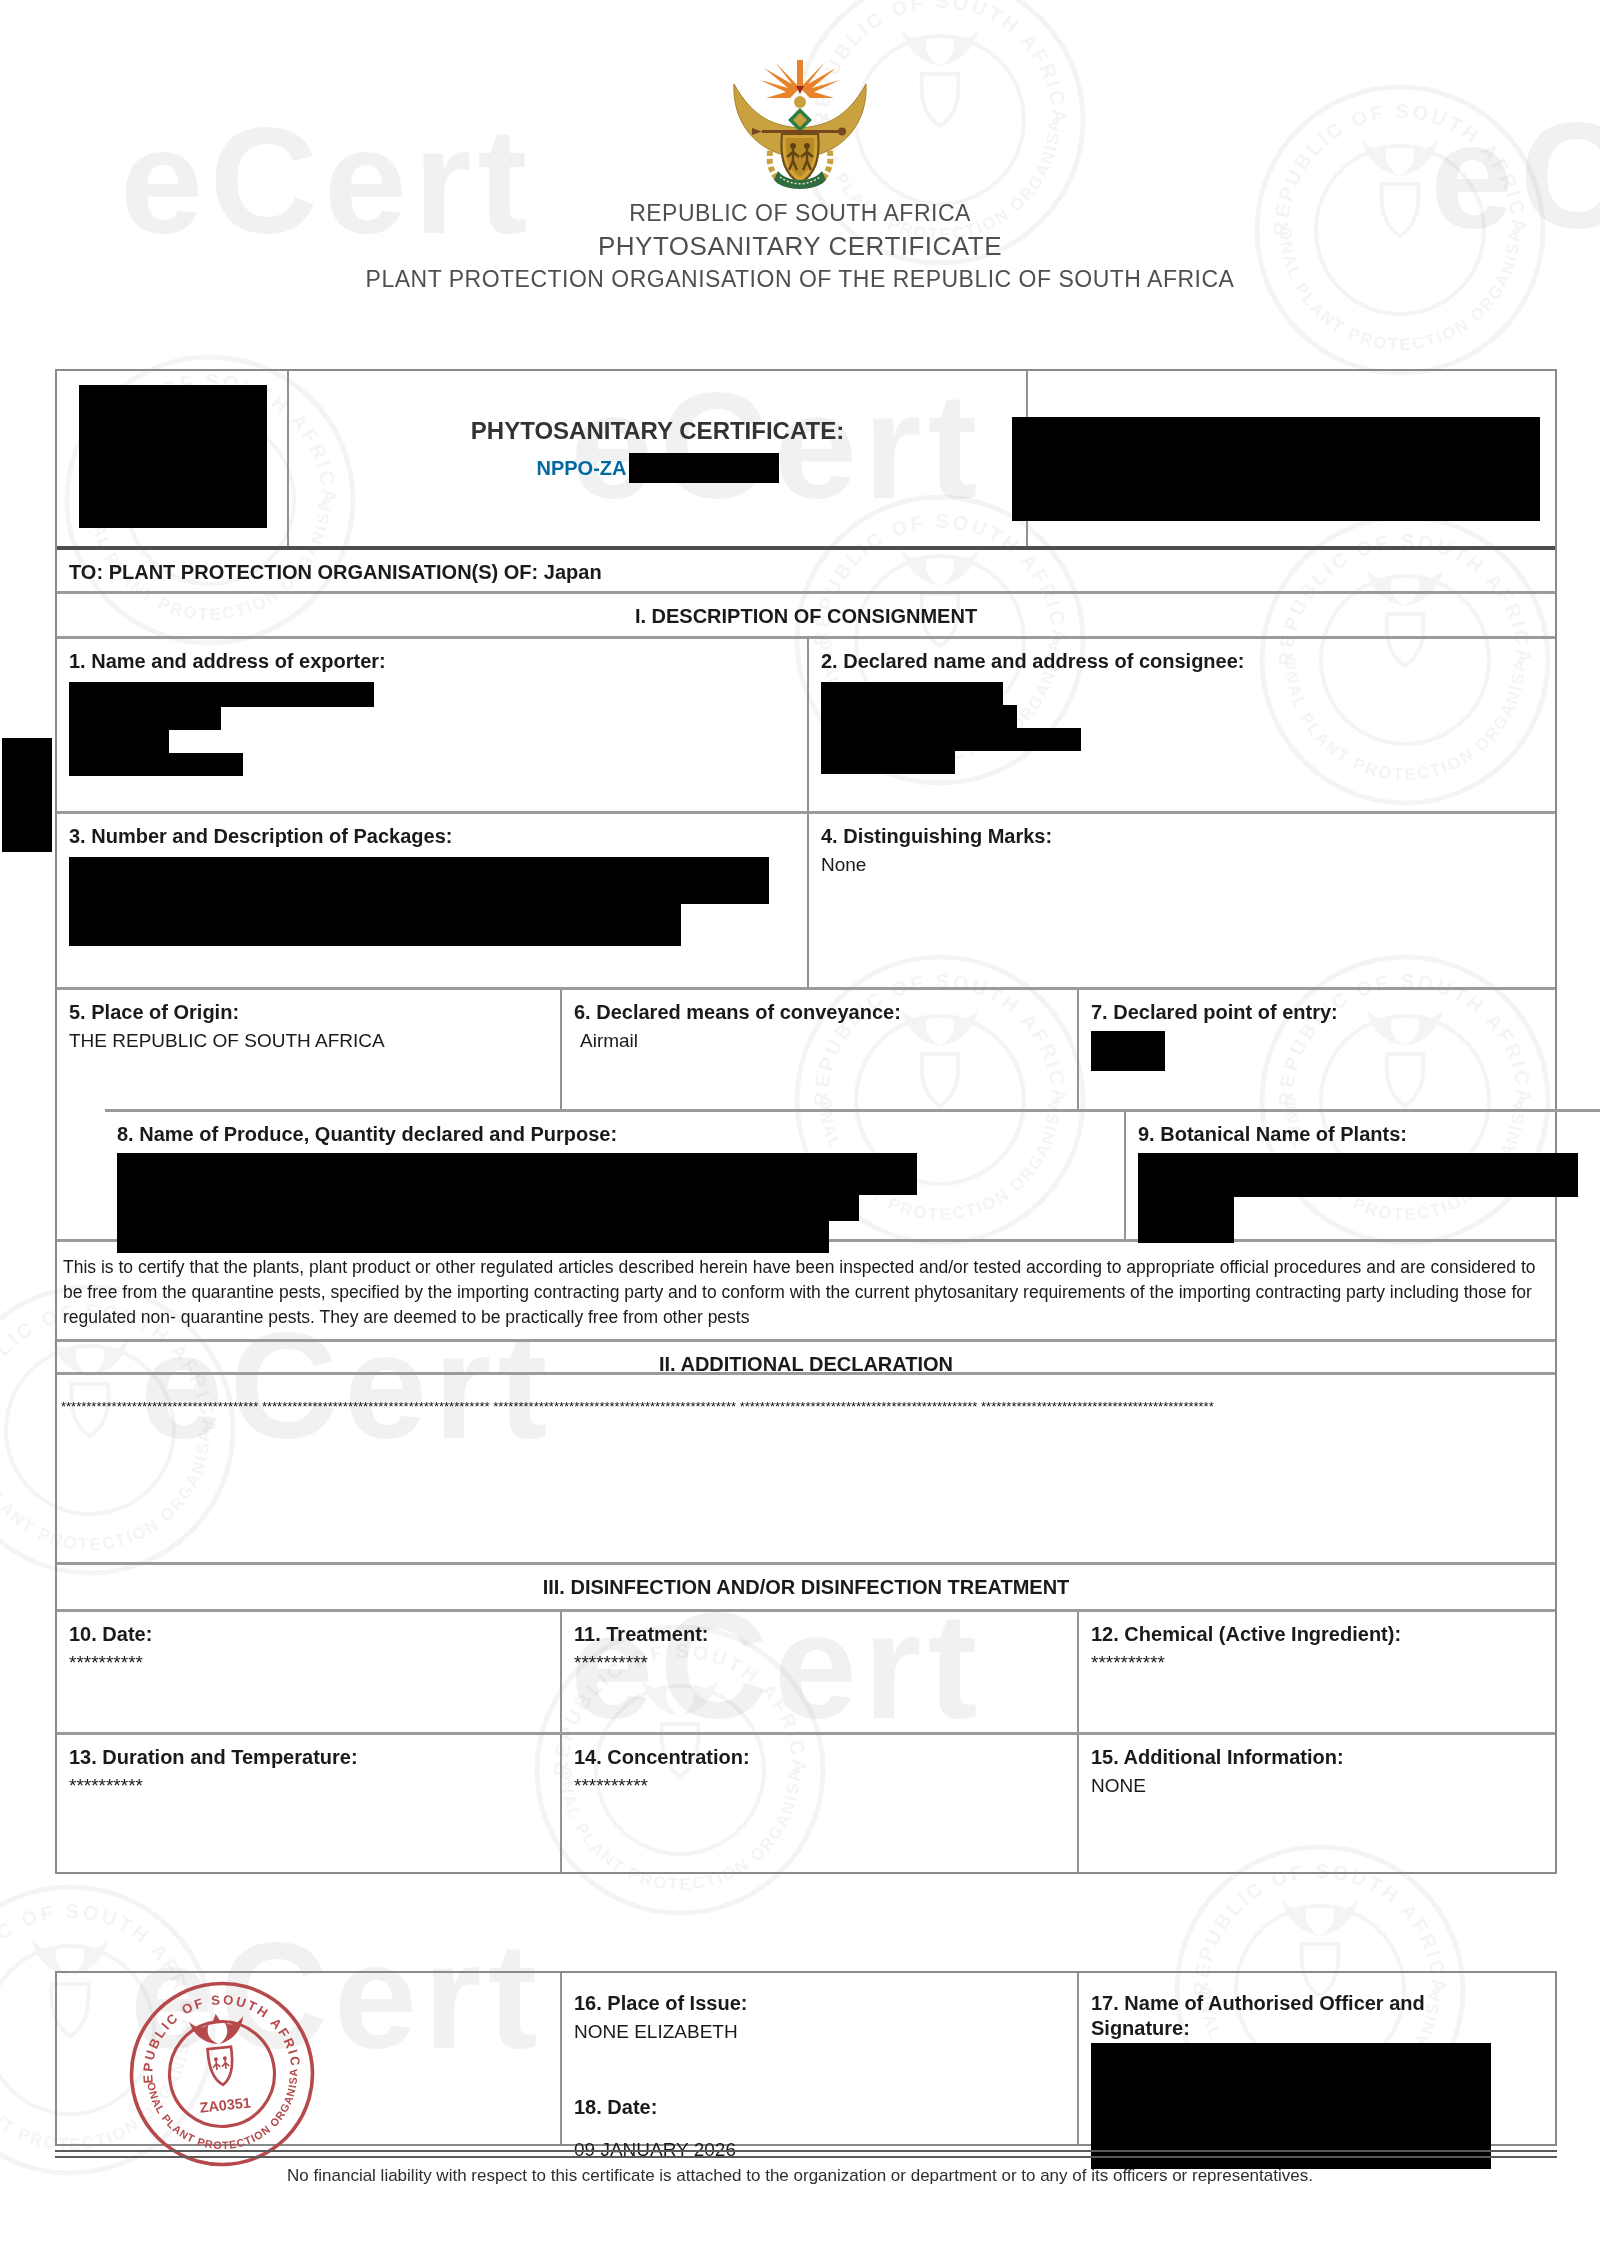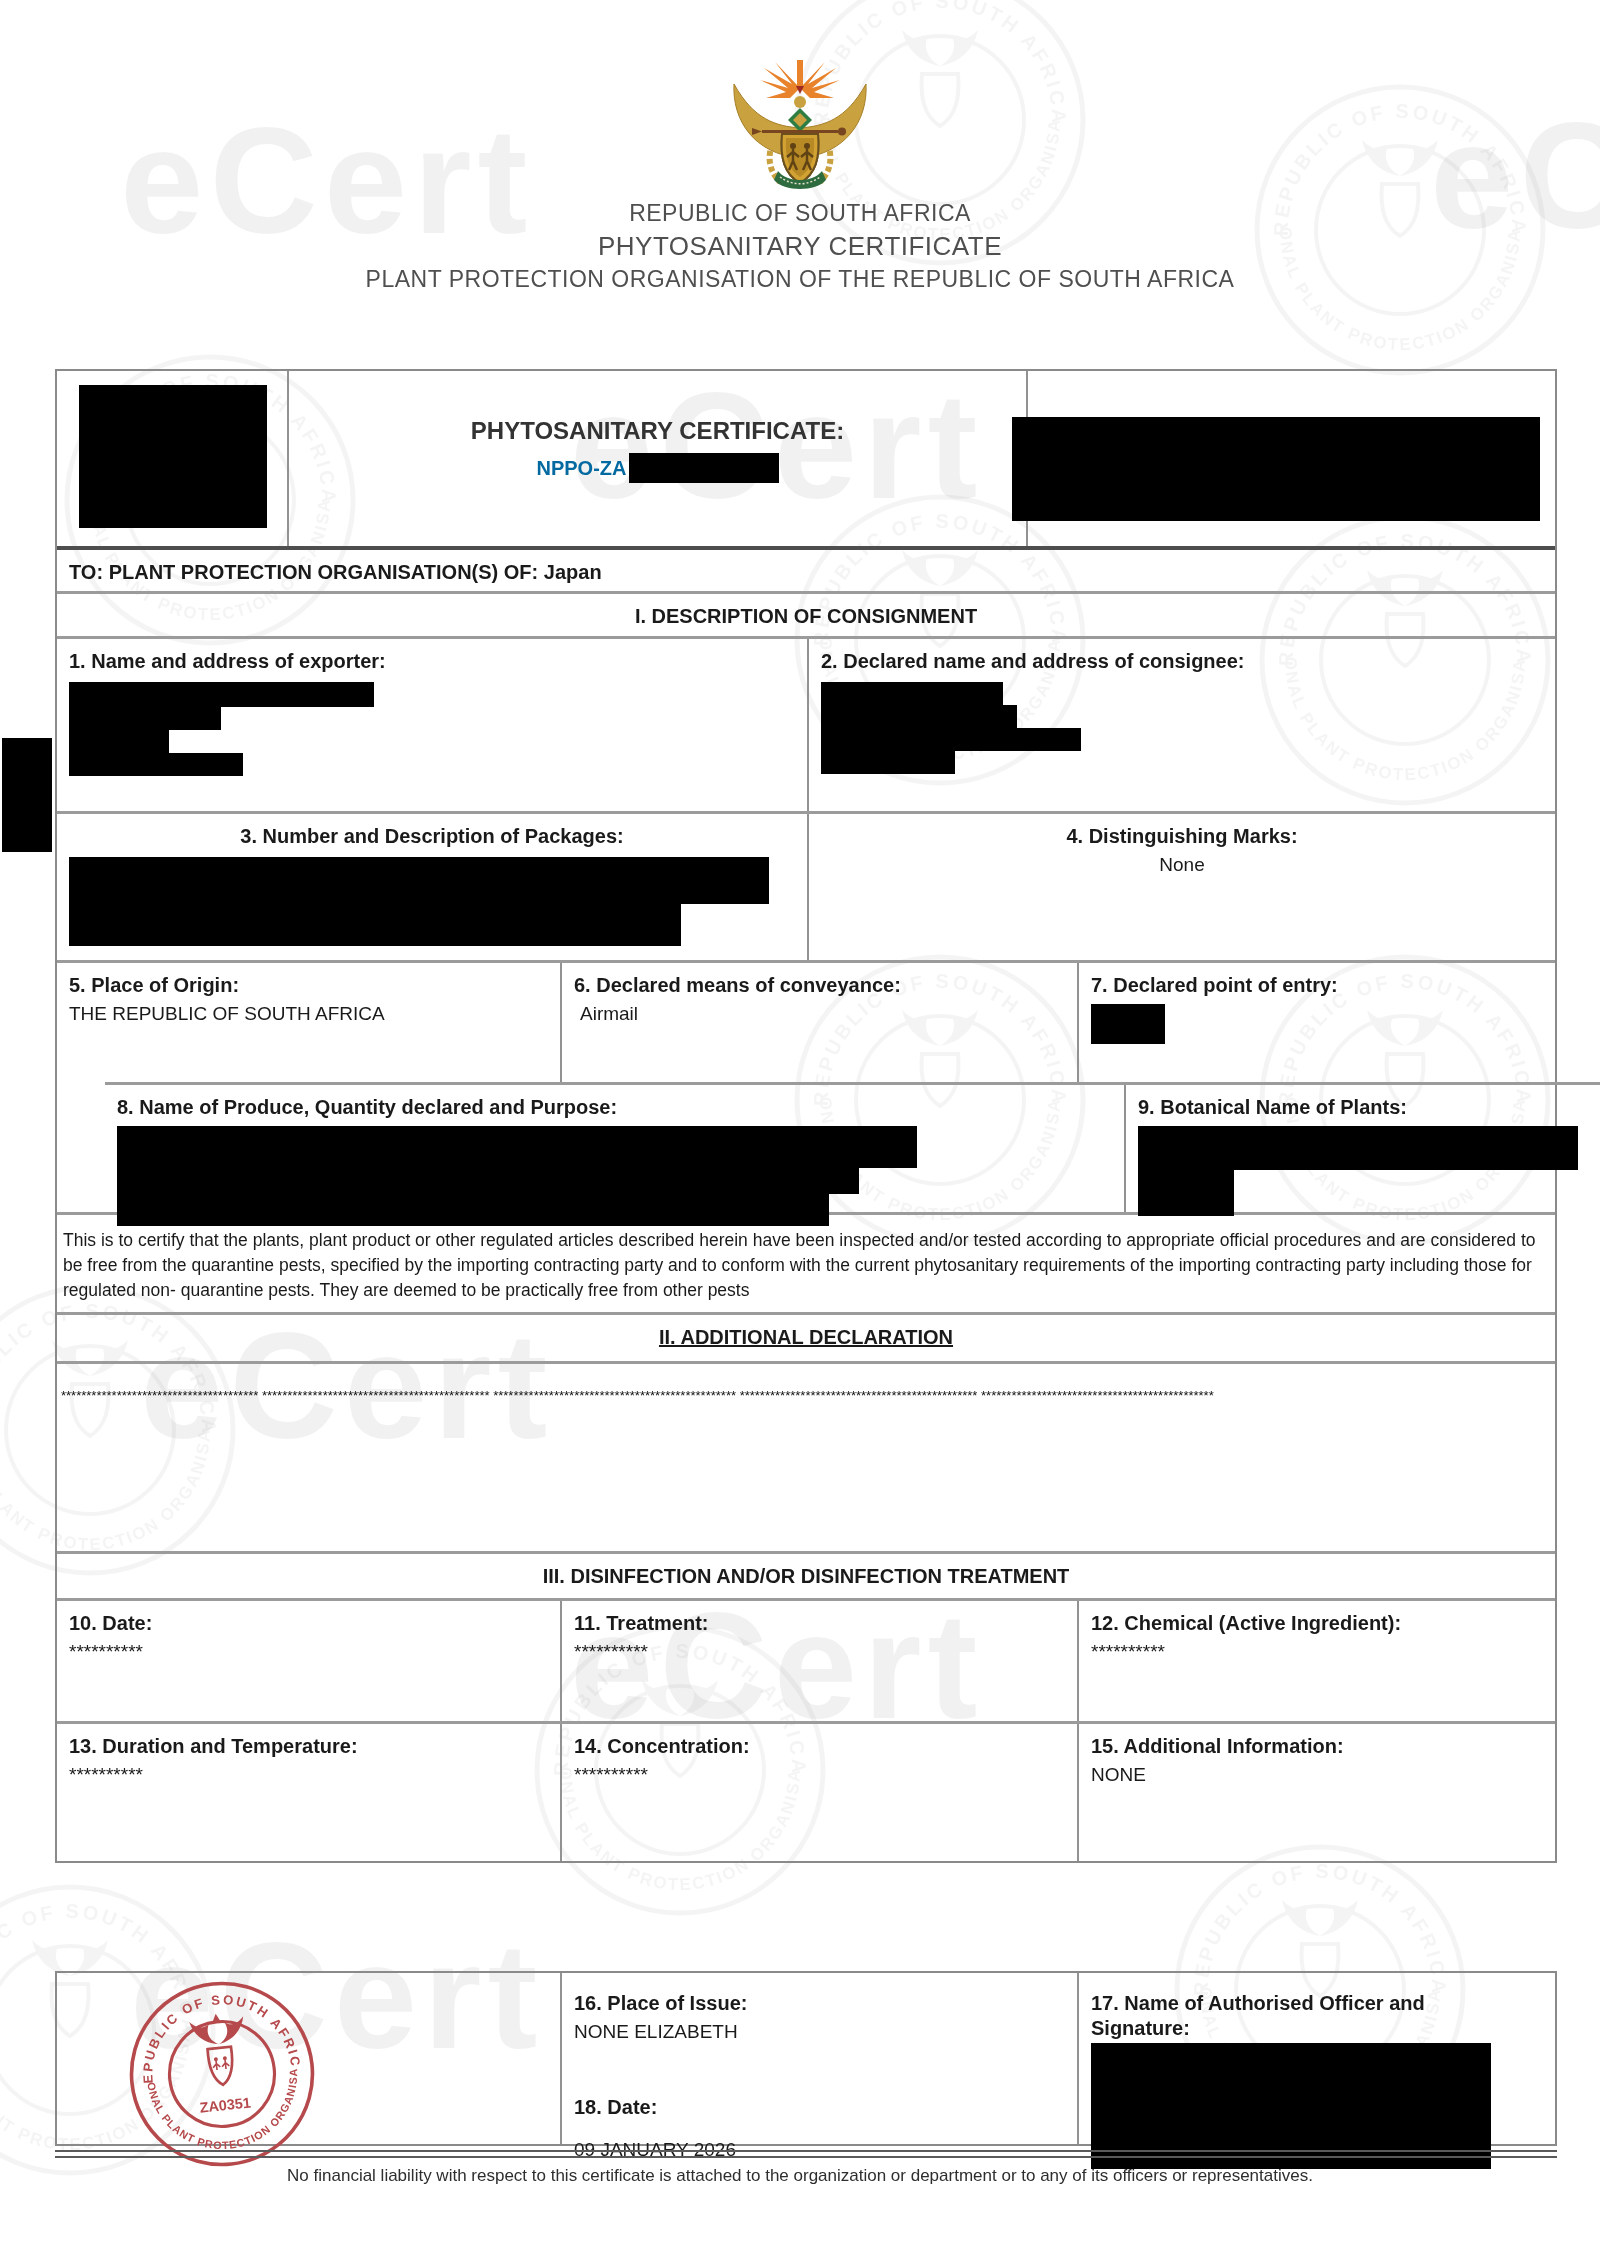--- a/index.html
+++ b/index.html
@@ -45,31 +45,31 @@
   .cert-num-line { margin-top:8px; display:flex; align-items:center; justify-content:center; gap:2px; }
   .cert-prefix { font-weight:bold; font-size:20px; color:#0369a1; }
   .qr-redact { width:188px; height:143px; margin:4px 0 0 10px; }
   .right-redact { position:absolute; left:-16px; top:46px; width:528px; height:104px; }
   .to-row { height:45px; }
   .to-row .cell { padding-top:10px; }
   .sec1-row { height:45px; }
   .fields-2col .cell-a { width:750px; }
   .fields-2col .cell-b { flex:1; }
   .row-12 { height:175px; }
-  .row-34 { height:149px;text-align:center; }
+  .row-34 { height:176px; }
   .row-567 { height:122px; }
   .row-89 { height:130px;margin-left:48px; }
   .col3-a { width:503px; }
   .col3-b { width:517px; }
   .col3-c { flex:1; }
   .cell89-a { width:1019px; }
   .cell89-b { flex:1; }
   .certify-row { height:100px; }
   .certify-text { font-size:17.5px; line-height:1.42; padding:13px 6px 0 6px; }
-  .sec2-row { height:49px;text-decoration:underline; }
+  .sec2-row { height:33px; }
   .decl-row { height:190px; }
   .decl-text { font-size:13px; padding:24px 0 0 4px; white-space:nowrap; overflow:hidden; color:#111; }
   .sec3-row { height:47px; }
   .row-101112 { height:123px; }
   .row-131415 { height:140px; }
   .bar { margin-top:0; }
   .stack { margin-top:8px; }
   
   .stamp-row { height:171px; border-top:none; }
   .stamp-cell { width:503px; overflow:visible; }

